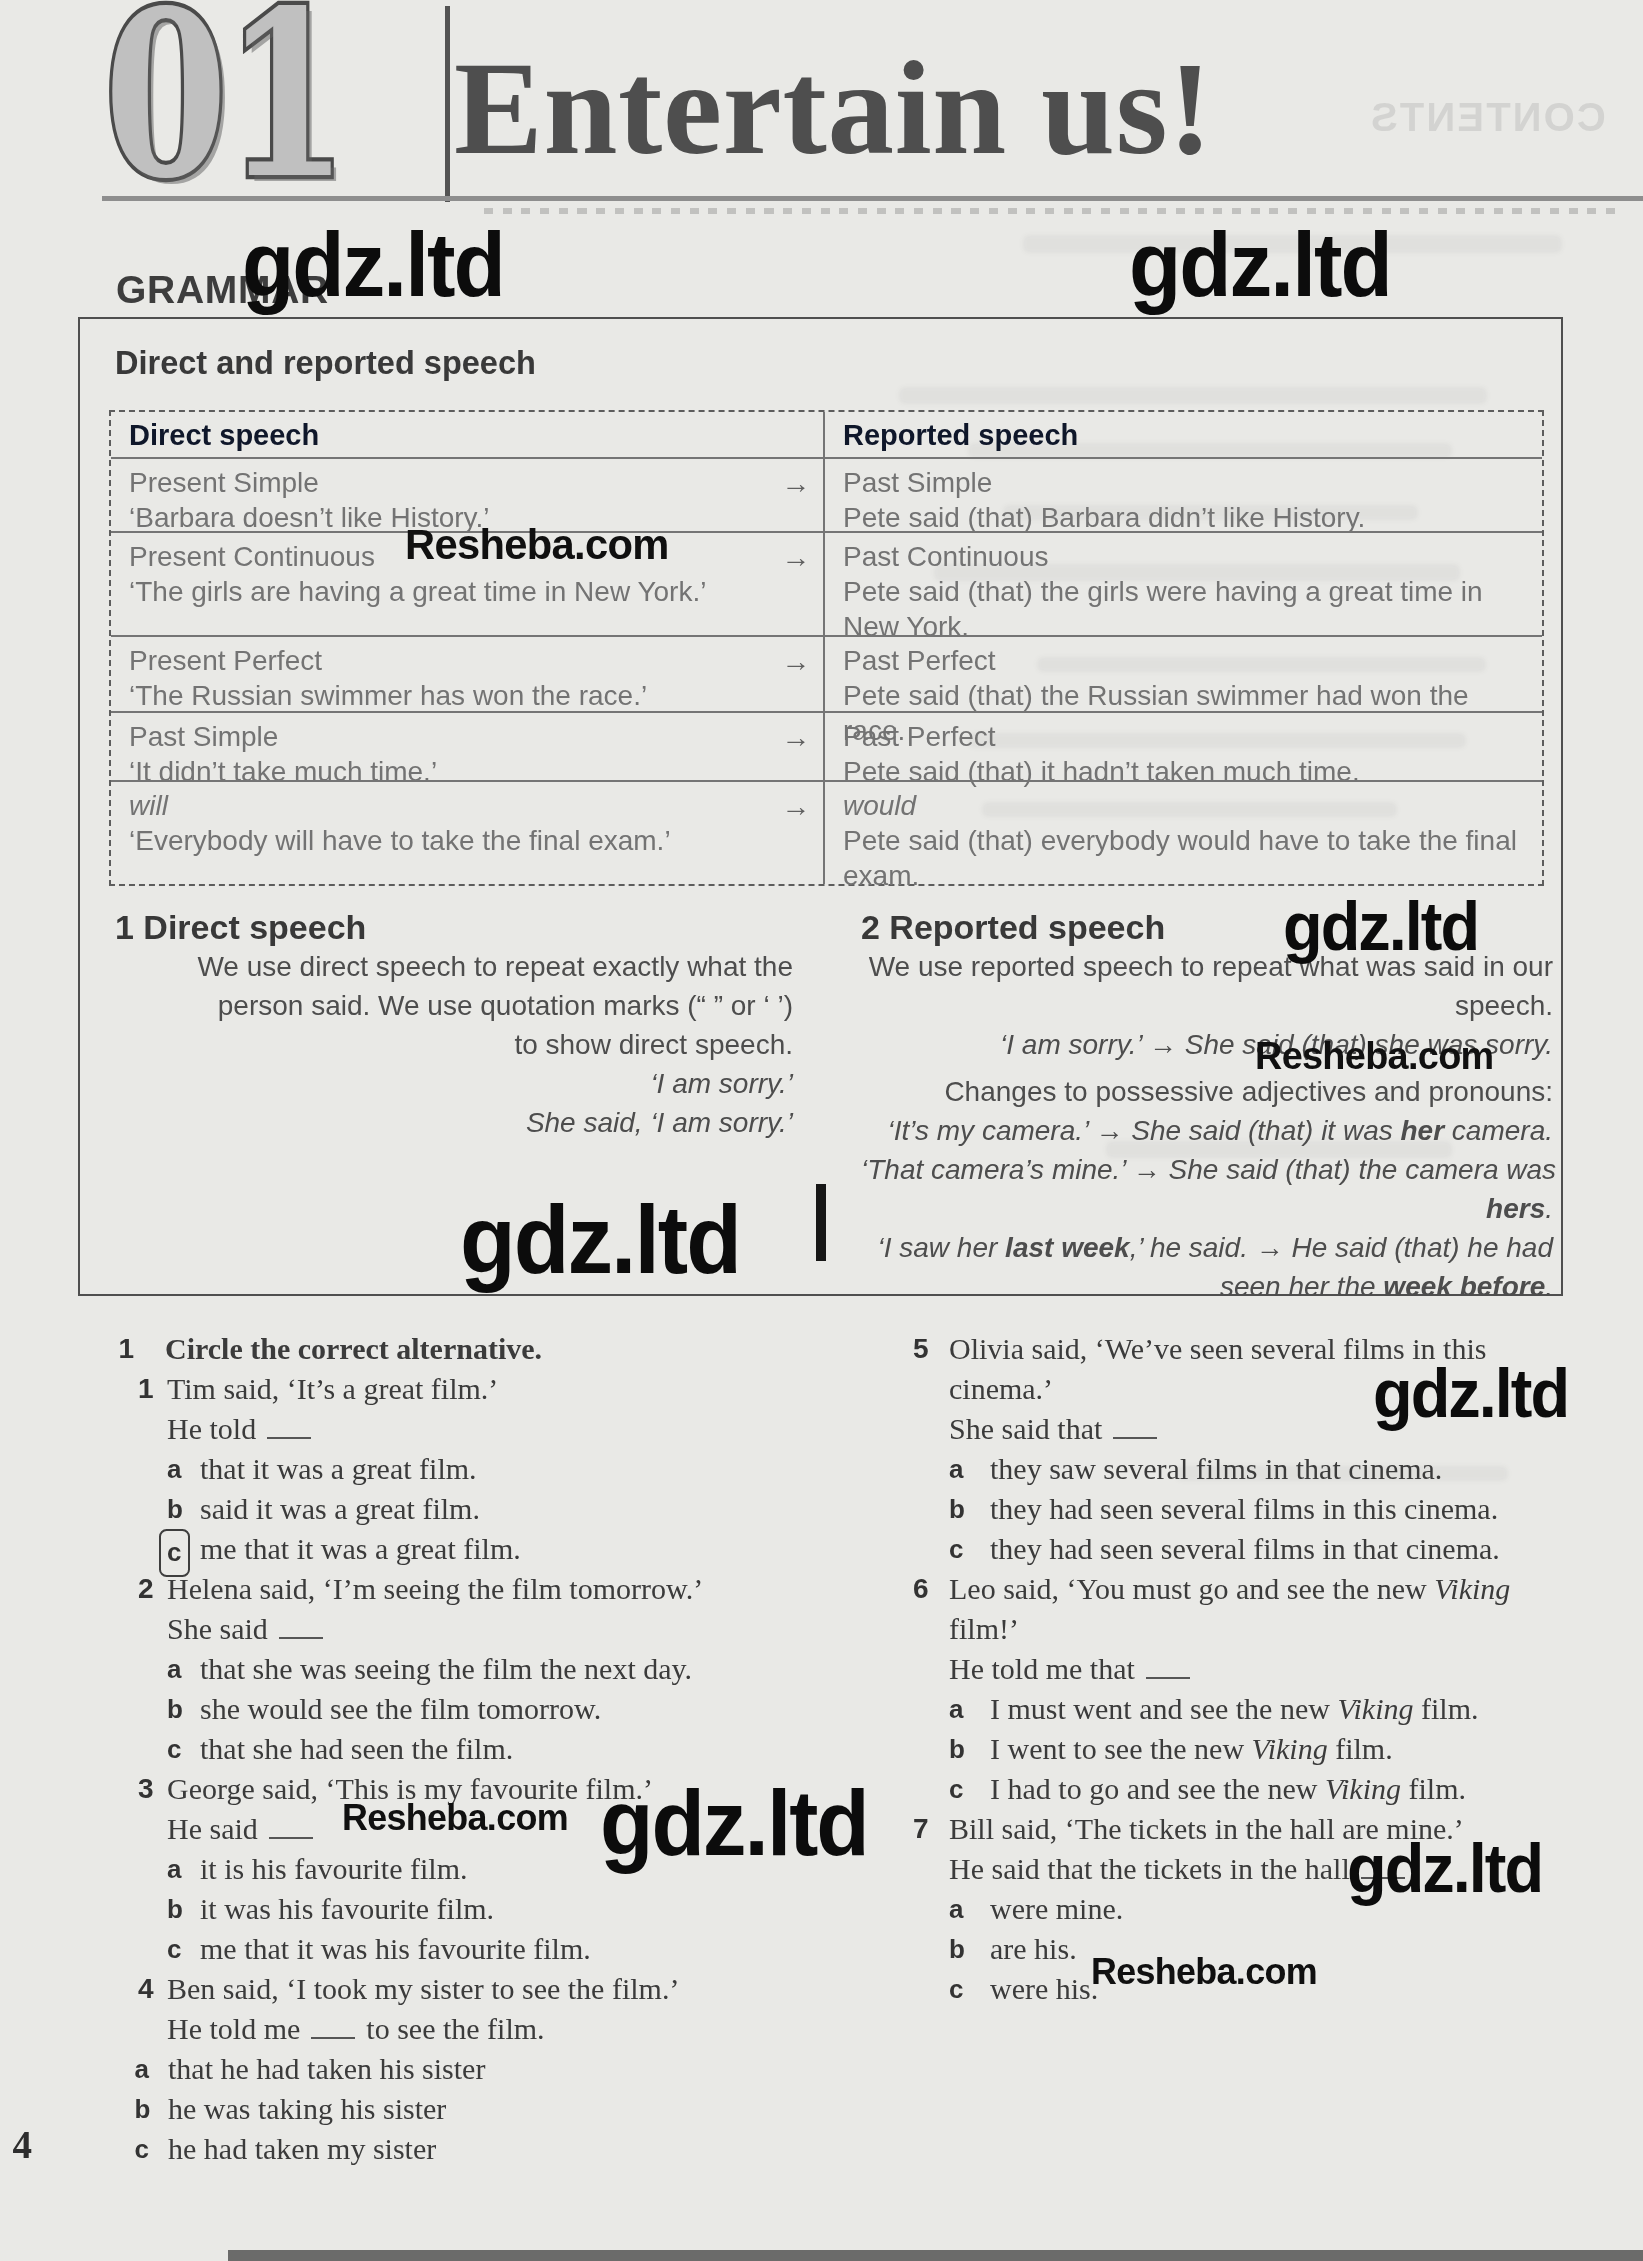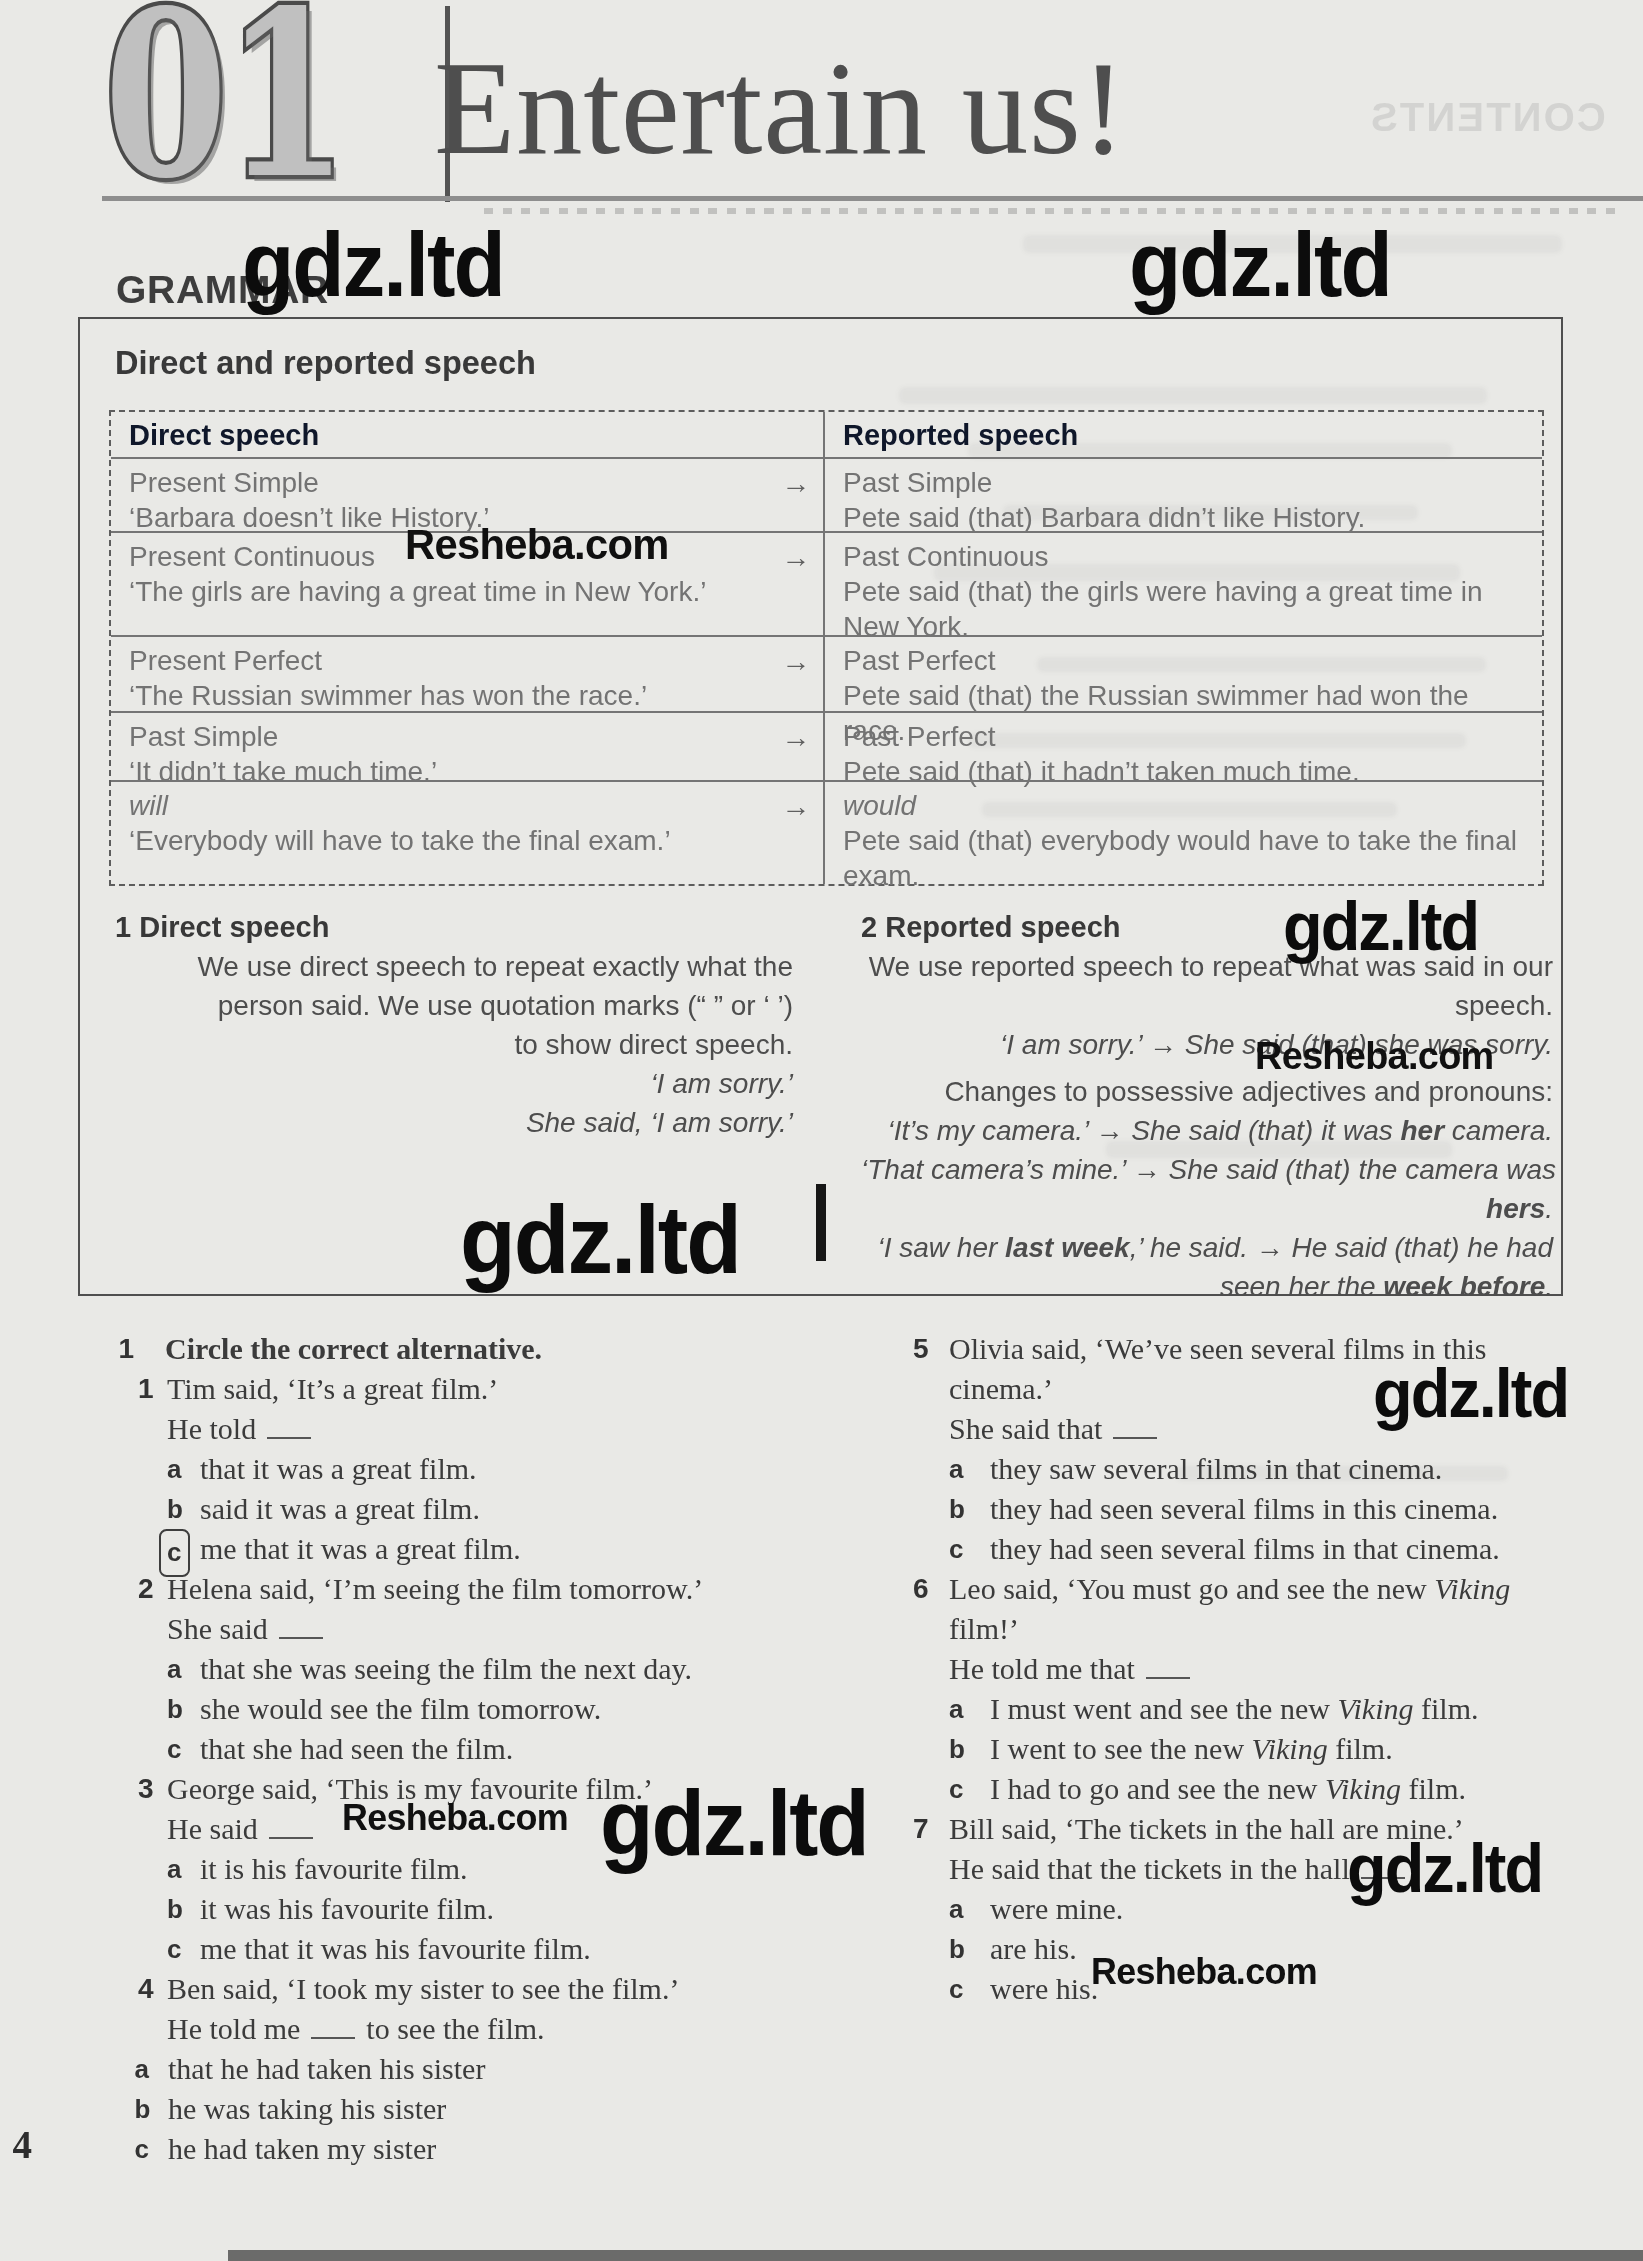--- a/index.html
+++ b/index.html
@@ -17,22 +17,22 @@
     font-family:"DejaVu Serif", serif;font-weight:700;
     font-size:228px;line-height:228px;
     color:#c0c0c0;
     -webkit-text-stroke:8.3px #4a4a4a;
     paint-order:stroke fill;
     text-shadow:7px 6.2px 0 rgba(95,95,95,.5);
     transform:scaleX(.78);transform-origin:left top;
     letter-spacing:-4.1px;
   }
   .page-title{
-    left:434px;top:39px;
-    font-family:"Liberation Serif", serif;font-weight:400;
+    left:454px;top:39px;
+    font-family:"Liberation Serif", serif;font-weight:700;
     font-size:133px;line-height:138px;color:#4e4e4e;
     letter-spacing:0.7px;white-space:nowrap;
   }
   .grammar-label{
     left:116px;top:268px;
     font-weight:700;font-size:39px;color:#3d3d3d;letter-spacing:0.7px;
   }
   .v-rule{left:445px;top:5.5px;width:4.8px;height:196px;background:#535353;}
   .h-rule{left:102px;top:196px;width:1541px;height:4.8px;background:#8e8e8e;}
 
@@ -66,21 +66,21 @@
   .cell-r{position:absolute;left:714px;right:0;top:0;bottom:0;padding:6.2px 8.3px 0 18px;box-sizing:border-box;}
   .thead-cell{font-weight:700;font-size:29px;color:#0f172a;line-height:34px;}
   .tense,.example{font-size:28px;line-height:35px;color:#737373;}
   .arrow{position:absolute;right:12.4px;top:8.3px;font-size:29px;color:#5f5f5f;}
   .it{font-style:italic;}
   .bld{font-weight:700;}
 
   .note{position:absolute;}
   .note-direct{left:35px;top:589px;width:678px;}
   .note-reported{left:781px;top:589px;width:692px;}
-  .nhead{font-weight:700;font-size:29px;color:#383838;height:39px;line-height:39px;white-space:nowrap;}
+  .nhead{font-weight:700;font-size:34px;color:#383838;height:39px;line-height:39px;white-space:nowrap;}
   .nline{font-size:28px;height:39px;line-height:39px;color:#4d4d4d;white-space:nowrap;text-align:right;}
   .gap{margin-top:8.3px;}
 
   
   .excol{position:absolute;top:1329px;}
   #ex-left{left:138px;width:698px;}
   #ex-right{left:913px;width:719px;}
   .xline{position:relative;height:40px;font-family:"Liberation Serif", serif;
          font-size:30px;line-height:40px;color:#3b3b3b;white-space:nowrap;}
   .xnum{position:absolute;left:0;top:0;font-family:"Liberation Sans", sans-serif;

